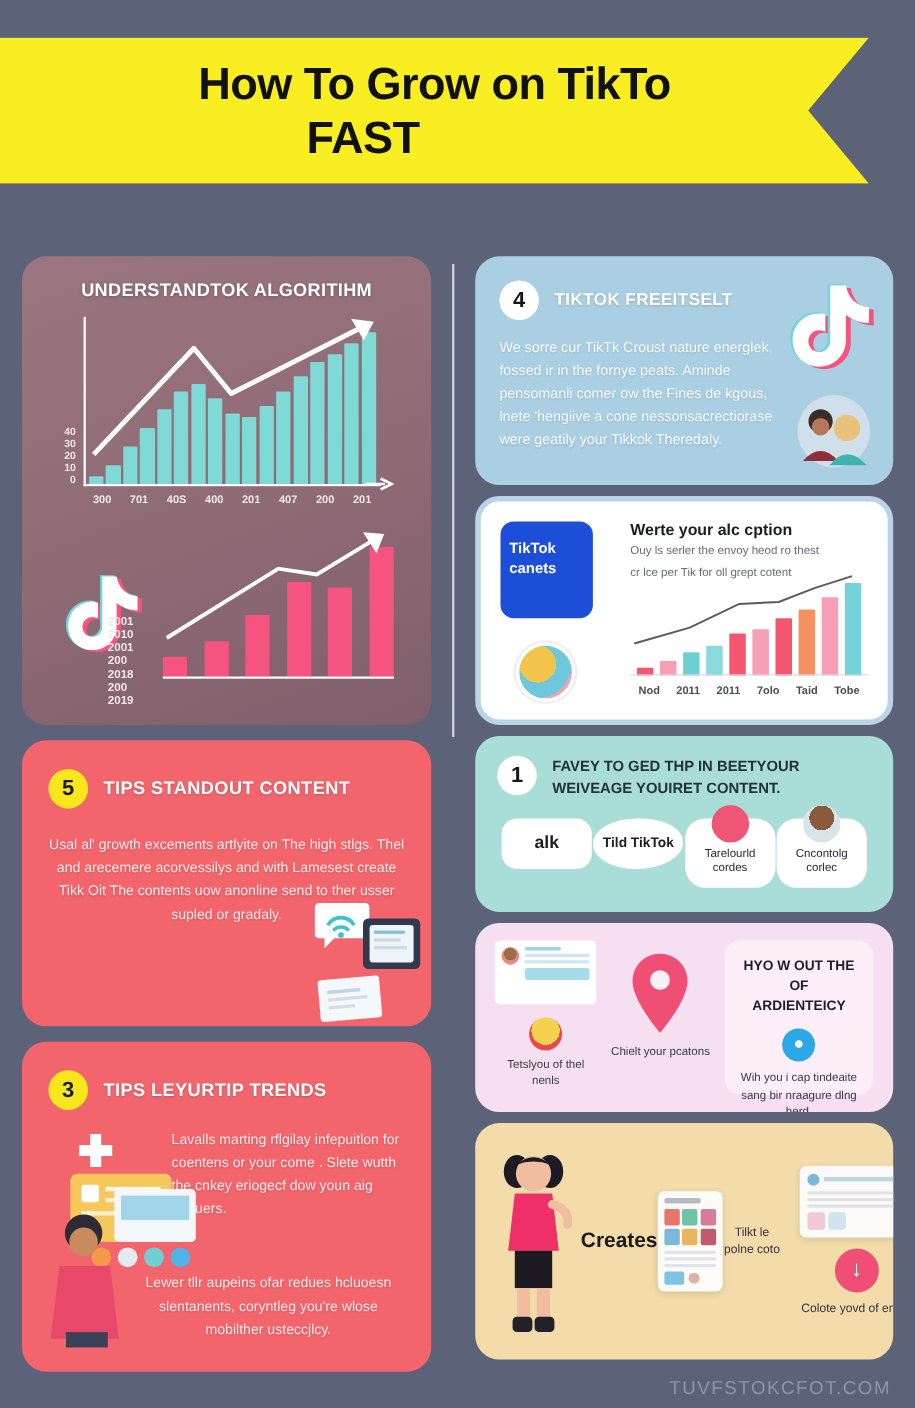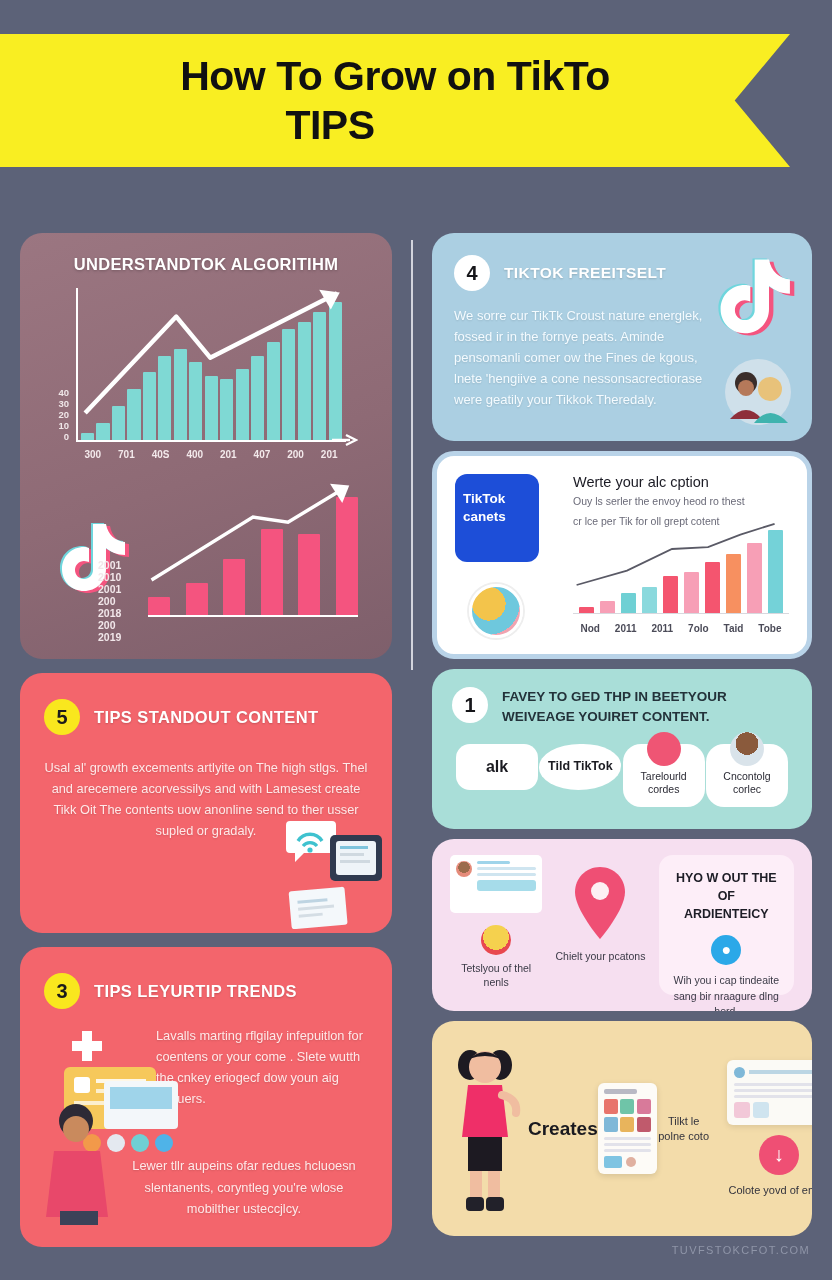--- a/index.html
+++ b/index.html
@@ -115,21 +115,21 @@
     color:#fff; font-size:13.5px; font-weight:bold; padding:16px 8px;
     line-height:1.35; flex:0 0 auto;
   }
   .wc-left { width:104px; }
   .wc-avatar {
     width:54px; height:54px; border-radius:50%; margin:22px 0 0 14px;
     background:radial-gradient(circle at 35% 35%,#f3c44b 0 38%, #6ec8dd 38% 70%, #f0a3b0 70%);
     border:3px solid #fff; box-shadow:0 0 0 2px #eee;
   }
   .wc-right { flex:1; position:relative; }
-  .wc-right h4 { font-size:14.5px; color:#1b1b24; font-weight:normal; }
+  .wc-right h4 { font-size:14.5px; color:#1b1b24; font-weight:bold; }
   .wc-right p { font-size:10.5px; color:#6a6a78; line-height:1.5; margin-top:4px; }
   .mini-chart { position:absolute; left:0; right:0; bottom:22px; height:92px; }
   .mini-bars { position:absolute; inset:0; display:flex; align-items:flex-end;
                justify-content:space-between; padding:0 6px; }
   .mini-bars i { width:7.2%; border-radius:1px 1px 0 0; display:block; }
   .mini-axis { position:absolute; left:0; right:0; bottom:0; height:1.5px; background:#d8d8de; }
   .mini-labels { position:absolute; left:0; right:0; bottom:2px; display:flex;
                  justify-content:space-around; }
   .mini-labels span { font-size:10px; color:#4b4b58; font-weight:bold; }
 
@@ -190,30 +190,30 @@
   .pc-grid i { display:block; height:15px; border-radius:2px; }
   .pc-line { height:3px; background:#e2e2ea; border-radius:2px; margin-bottom:3px; }
   .dl-dot { width:40px; height:40px; border-radius:50%; background:#ef4f74;
             display:flex; align-items:center; justify-content:center; color:#fff;
             font-size:20px; margin:0 auto 8px; }
   .doc-card { width:104px; background:#fbfaf6; border-radius:6px; padding:7px;
               box-shadow:0 2px 6px rgba(0,0,0,.1); }
   .person-fig { width:74px; }
 
   .footer {
-    position:absolute; right:22px; bottom:24px;
-    color:#8f95a8; font-size:11px; letter-spacing:1.4px;
+    position:absolute; right:22px; bottom:8px;
+    color:#8f95a8; font-size:17px; letter-spacing:1.4px;
   }
 </style>
 </head>
 <body style="background: rgb(92, 98, 120);">
 
 <div class="banner">
   <div class="banner-l1">How To Grow on TikTo</div>
-  <div class="banner-l2">TIPS</div>
+  <div class="banner-l2">FAST</div>
 </div>
 
 <div class="divider"></div>
 
 <div class="col-left">
 
   <div class="card panel-mauve">
     <div class="chart-title">UNDERSTANDTOK ALGORITIHM</div>
 
     <div class="chart1">

